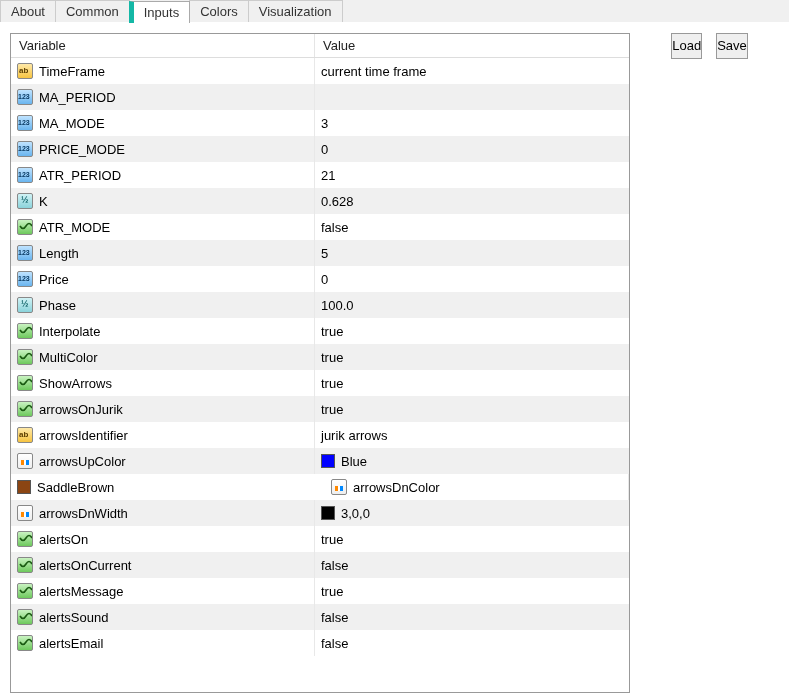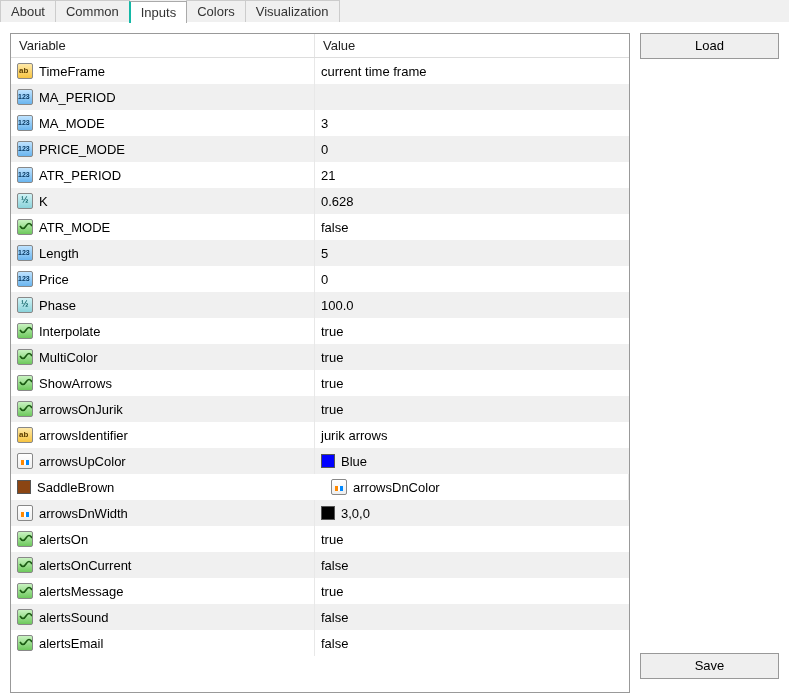--- a/index.html
+++ b/index.html
@@ -1,20 +1,20 @@
 <!DOCTYPE html>
 <html><head>
 <meta charset="utf-8">
 <style>
 * { box-sizing: border-box; margin: 0; padding: 0; }
 body { font-family: "Segoe UI", Tahoma, Arial, sans-serif; font-size: 13px; background: #fff; color: #000; }
 .container { width: 789px; height: 694px; display: flex; flex-direction: column; background: #fff; }
 .tabbar { height: 24px; display: flex; background: #f0f0f0; border-bottom: 1px solid #fff; }
 .tab { padding: 3px 10px; border: 1px solid #ccc; border-bottom: none; background: #f0f0f0; cursor: pointer; margin-right: -1px; color: #333; }
-.tab.active { background: #fff; position: relative; top: 1px; border-top: 1px solid #aaa; border-left:2px solid #14b8a6; border-right:1px solid #aaa;}
+.tab.active { background: #fff; position: relative; top: 1px; border-top: 1px solid #aaa; border-left:5px solid #14b8a6; border-right:1px solid #aaa;}
 .body { flex: 1; padding: 10px; display: flex; gap: 10px; }
 .table-wrap { flex: 0 0 620px; border: 1px solid #999; height: 660px; overflow: hidden; }
 .table-head { display: flex; height: 24px; background: #fff; border-bottom: 1px solid #ddd; align-items: flex-end; }
 .th { padding: 4px 8px; border-right: 1px solid #e5e5e5; font-weight: normal; color: #222; }
 .th.var { width: 304px; }
 .th.val { flex: 1; border-right:none;}
 .rows { }
 .row { display: flex; height: 26px; align-items: center; }
 .row:nth-child(odd){ background:#fff; }
 .row:nth-child(even){ background:#f0f0f0; }
@@ -27,21 +27,21 @@
 .icon.int { background:linear-gradient(#bfe3ff,#6ab5ef); }
 .icon.int::after{content:"123"; font-size:7px; font-weight:bold; color:#0a3a63; position:absolute; left:0px; top:3px;}
 .icon.frac { background:linear-gradient(#d0f2f5,#8bd3db); }
 .icon.frac::after{content:"½"; font-size:9px; font-weight:bold; color:#1a6a70; position:absolute; left:3px; top:1px;}
 .icon.bool { background:linear-gradient(#c9f3c1,#6ec95d); position:relative;}
 .icon.bool::after{content:""; position:absolute; left:2px; top:4px; width:10px; height:6px; border:2px solid #1a5a12; border-top:none; border-right:none; transform:rotate(-45deg) scale(0.7); display:none;}
 .icon.bool svg{position:absolute;left:1px;top:2px;}
 .icon.color { background:linear-gradient(#fff,#eee); }
 .icon.color::after{content:""; position:absolute; left:3px; top:6px; width:8px; height:5px; background:linear-gradient(90deg,#f80 33%,#fff 33% 66%,#08f 66%);}
 .swatch{ width:14px; height:14px; border:1px solid #555; flex:0 0 14px;}
-.side { flex:1; display:flex; flex-direction:column; justify-content:space-between; gap:14px; padding-bottom:14px;}
+.side { flex:1; display:flex; justify-content:center; gap:14px; padding-bottom:14px;}
 .btn { height:26px; border:1px solid #999; background:#efefef; cursor:pointer; text-align:center; line-height:24px; font-size:13px;}
 </style>
 </head>
 <body>
 
 <div class="container">
   <div class="tabbar" id="tabbar">
       <div class="tab">About</div>
       <div class="tab">Common</div>
       <div class="tab active">Inputs</div>

